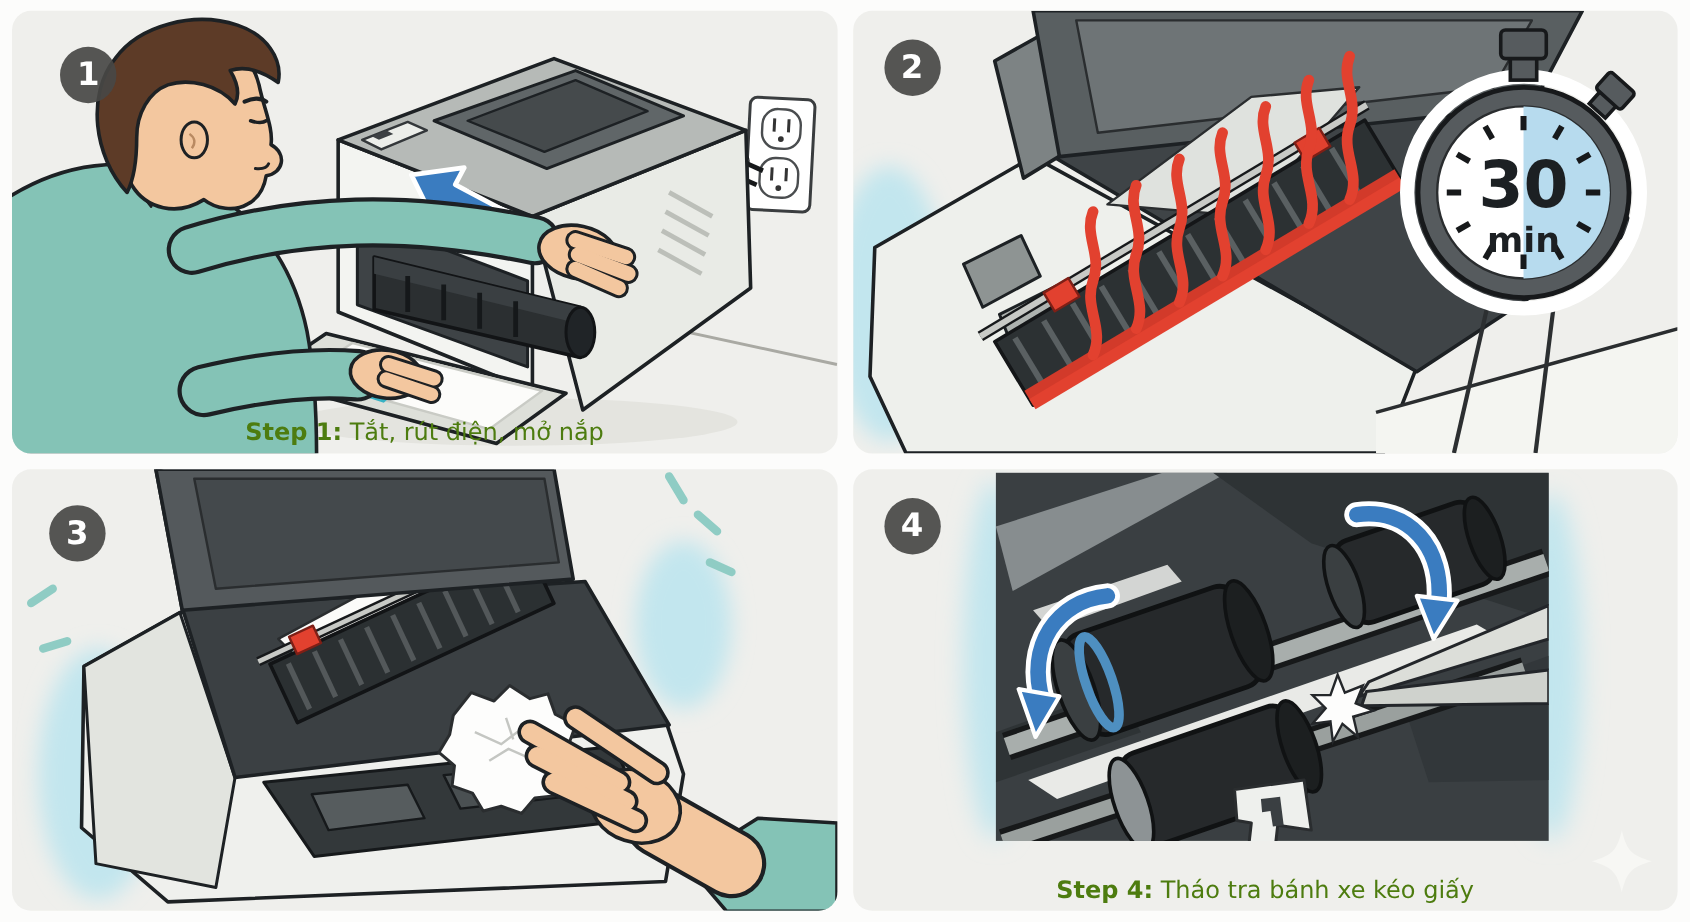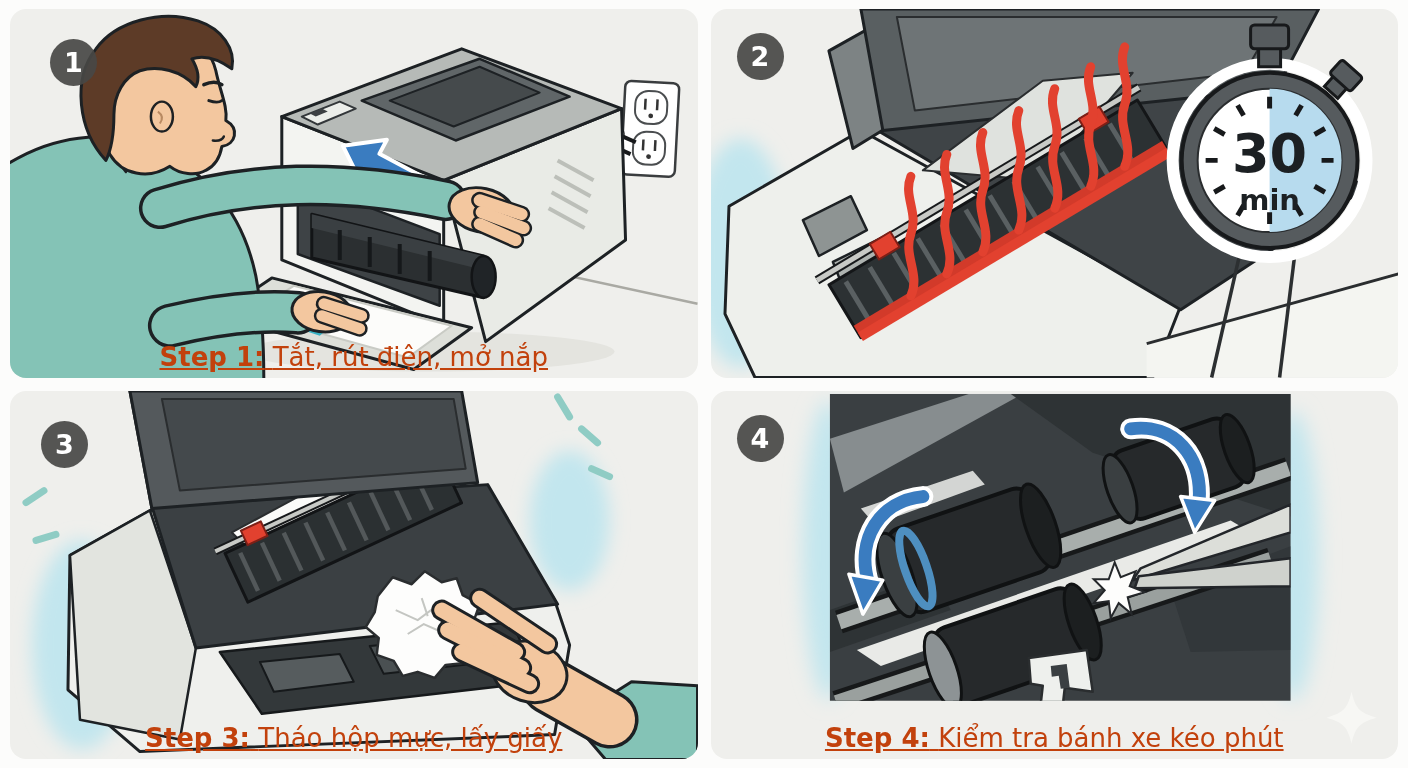--- a/index.html
+++ b/index.html
@@ -39,24 +39,23 @@
     display:flex;align-items:center;justify-content:center;
     line-height:1;
   }
   .badge.b1{left:40px;top:30px;}
   .badge.b2{left:26px;top:24px;}
   .badge.b3{left:31px;top:30px;}
   .badge.b4{left:26px;top:24px;}
   .caption{
     position:absolute;left:0;right:0;bottom:6px;
     text-align:center;
-    font-size:26px;
-    color:#c2410c;
+    font-size:20px;
+    color:#4d7c0f;
     white-space:nowrap;
-    text-decoration:underline;
   }
   .cap-b{font-weight:700;}
   .sw-num{font-family:"DejaVu Sans","Liberation Sans",sans-serif;font-size:54px;font-weight:700;fill:#1c2023;}
   .sw-min{font-family:"DejaVu Sans","Liberation Sans",sans-serif;font-size:29px;font-weight:700;fill:#1c2023;}
   svg *{vector-effect:none;}
 </style>
 </head>
 <body>
 
 <div class="board">
@@ -355,24 +354,20 @@
           <line x1="506" y1="262" x2="432" y2="220"></line>
           <line x1="512" y1="278" x2="438" y2="240"></line>
           <line x1="520" y1="294" x2="452" y2="262"></line>
           <line x1="538" y1="254" x2="470" y2="208"></line>
         </g>
       </g>
     </svg>
     <div class="badge b3">
         <span>3</span>
       </div>
-    <div class="caption">
-      <span class="cap-b">Step 3:</span>
-      <span class="cap-t">Tháo hộp mực, lấy giấy</span>
-    </div>
   </section>
 
   <section class="panel">
     <svg class="illus" viewBox="0 0 688 370" preserveAspectRatio="none">
       <defs>
         <filter id="blur4" x="-80%" y="-80%" width="260%" height="260%">
             <feGaussianBlur stdDeviation="10"></feGaussianBlur>
           </filter>
         <clipPath id="inset4">
             <rect x="119" y="3" width="461" height="308"></rect>
@@ -441,17 +436,17 @@
         </g>
       </g>
 
       <path d="M641 302 C645 319 649 323 666 328 C649 333 645 337 641 354 C637 337 633 333 616 328 C633 323 637 319 641 302 Z" fill="#f7f7f4"></path>
     </svg>
     <div class="badge b4">
         <span>4</span>
       </div>
     <div class="caption">
       <span class="cap-b">Step 4:</span>
-      <span class="cap-t">Kiểm tra bánh xe kéo phút</span>
+      <span class="cap-t">Tháo tra bánh xe kéo giấy</span>
     </div>
   </section>
 
 </div>
 
 </body></html>

